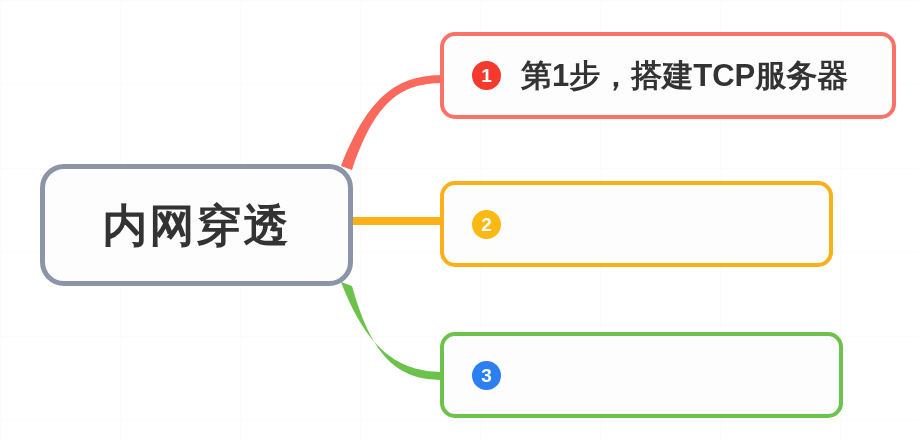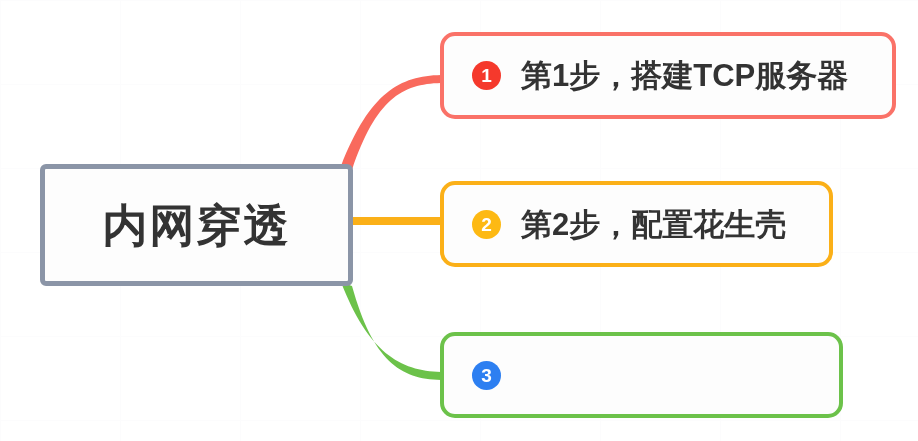--- a/index.html
+++ b/index.html
@@ -44,21 +44,21 @@
   }
 
   
   #root-node {
     left: 40px;
     top: 164px;
     width: 313px;
     height: 122px;
     border-width: 5px;
     border-color: #8b95a7;
-    border-radius: 6px;
+    border-radius: 24px;
     justify-content: center;
   }
   #root-node .root-label {
     font-size: 45px;
     font-weight: bold;
     color: #333333;
     letter-spacing: 2px;
     line-height: 1;
     white-space: nowrap;
   }
@@ -142,20 +142,19 @@
     <span class="root-label">内网穿透</span>
   </div>
 
   <div class="node branch" id="branch-node-1">
     <span class="badge">1</span>
     <span class="branch-label">第1步，搭建TCP服务器</span>
   </div>
 
   <div class="node branch" id="branch-node-2">
     <span class="badge">2</span>
-    <span class="branch-label">第2步，配置花生壳</span>
   </div>
 
   <div class="node branch" id="branch-node-3">
     <span class="badge">3</span>
   </div>
 
 </div>
 
 </body></html>

